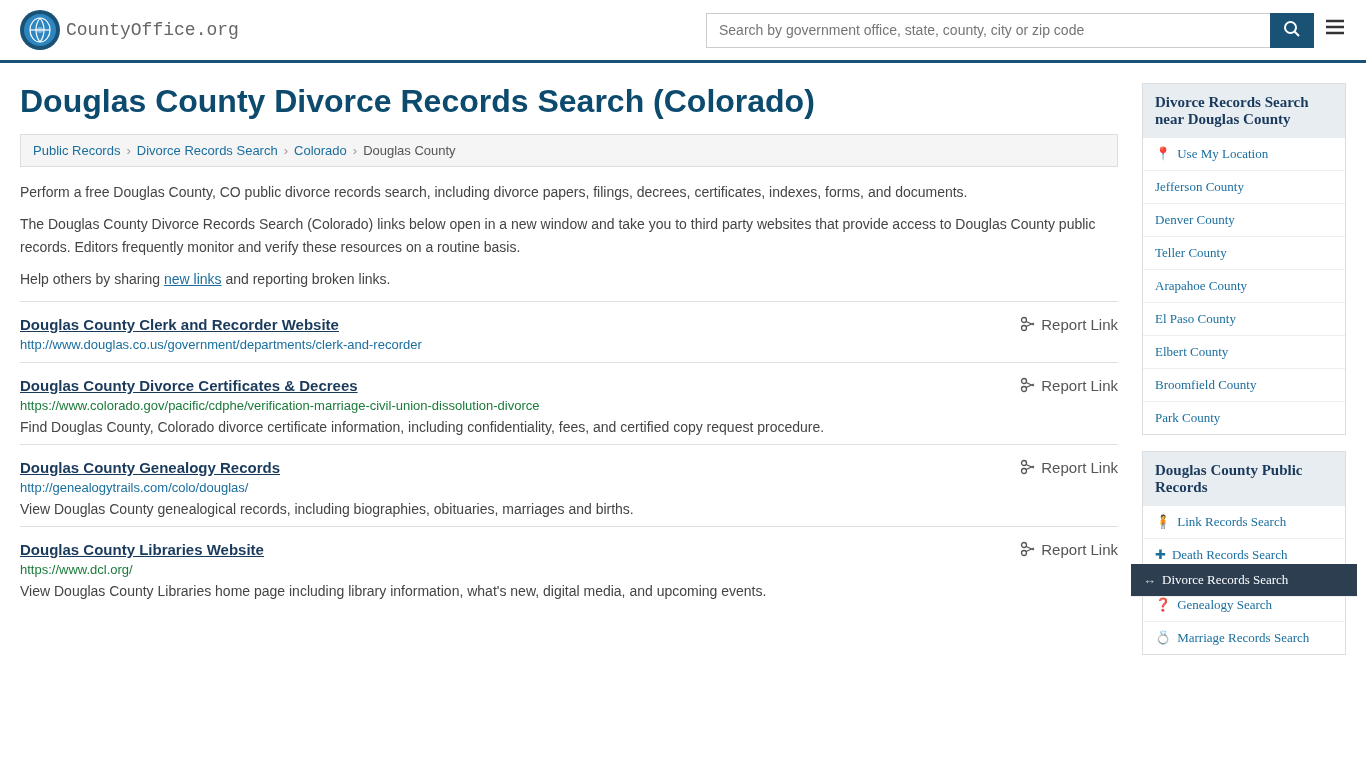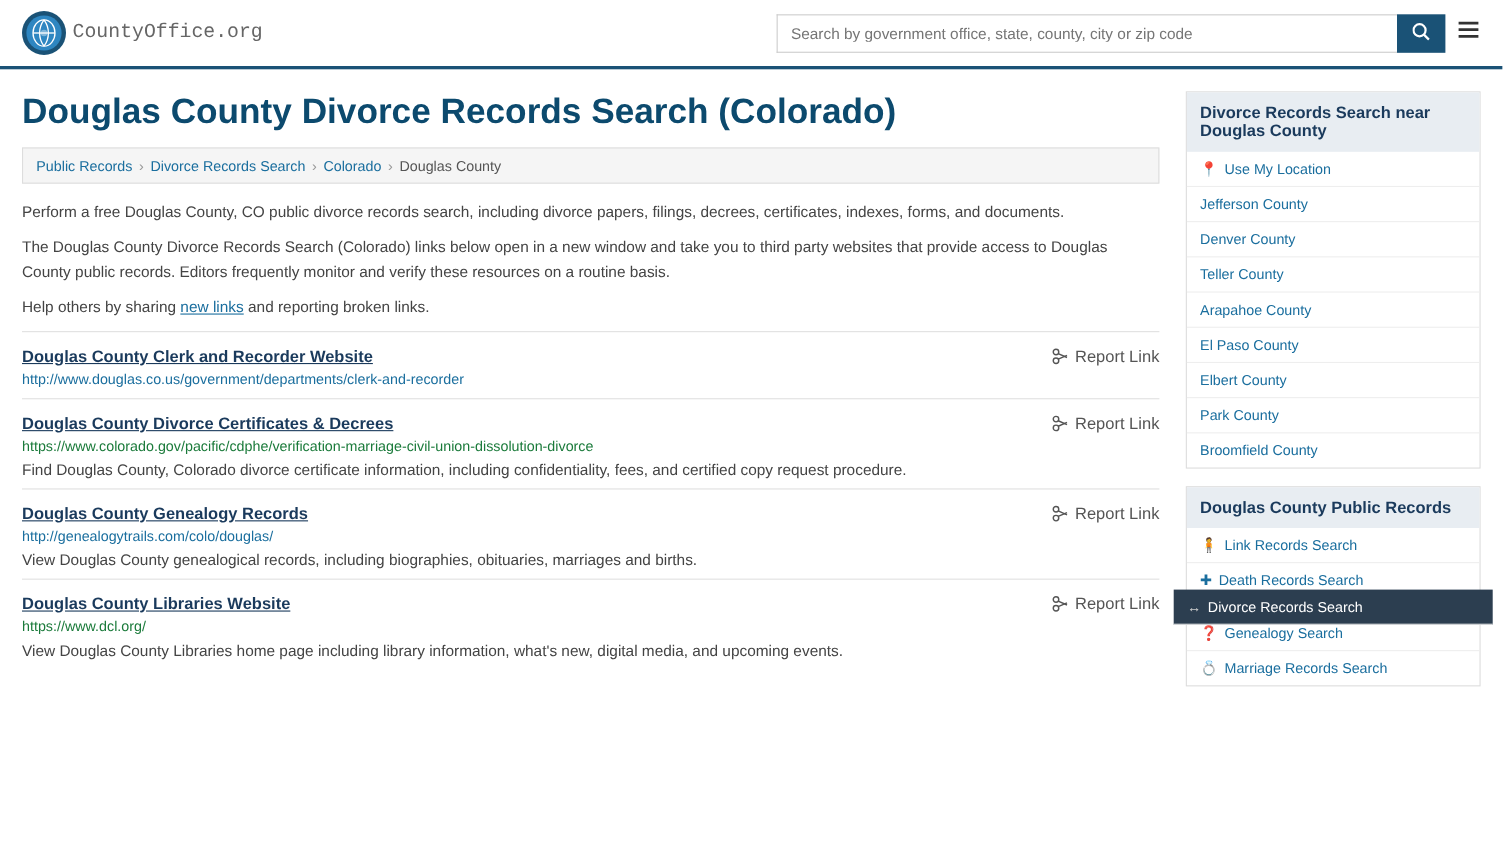--- a/index.html
+++ b/index.html
@@ -66,22 +66,23 @@
       display: flex;
       max-width: 1366px;
       margin: 0 auto;
       padding: 20px 20px 20px 20px;
       gap: 24px;
     }
     #content {
       flex: 1;
     }
     #sidebar {
-      width: 268px;
+      width: 204px;
       flex-shrink: 0;
+      font-family: Liberation Serif, serif;
     }
 
     
     #page-title {
       font-size: 32px;
       font-weight: bold;
       color: #0c4a6e;
       margin-bottom: 14px;
     }
 
@@ -360,26 +361,26 @@
             <span>El Paso County</span>
           </a>
         </li>
         <li>
           <a href="#" class="sidebar-link">
             <span>Elbert County</span>
           </a>
         </li>
         <li>
           <a href="#" class="sidebar-link">
+            <span>Broomfield County</span>
+          </a>
+        </li>
+        <li>
+          <a href="#" class="sidebar-link">
             <span>Park County</span>
-          </a>
-        </li>
-        <li>
-          <a href="#" class="sidebar-link">
-            <span>Broomfield County</span>
           </a>
         </li>
       </ul>
     </div>
 
     <div class="sidebar-section">
       <div class="sidebar-section-header">Douglas County Public Records</div>
       <ul class="sidebar-list sidebar-public-records">
         <li>
           <a href="#" class="sidebar-pr-link">

